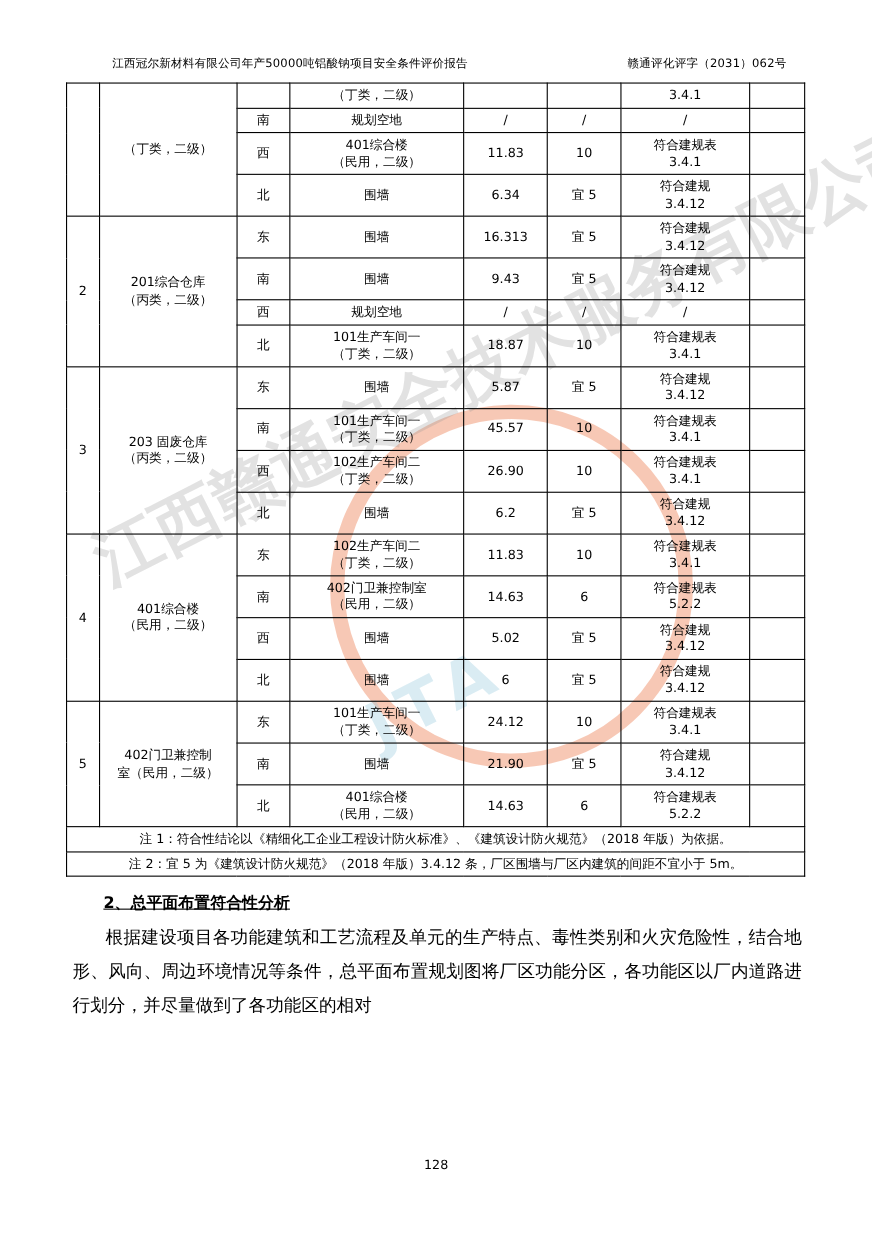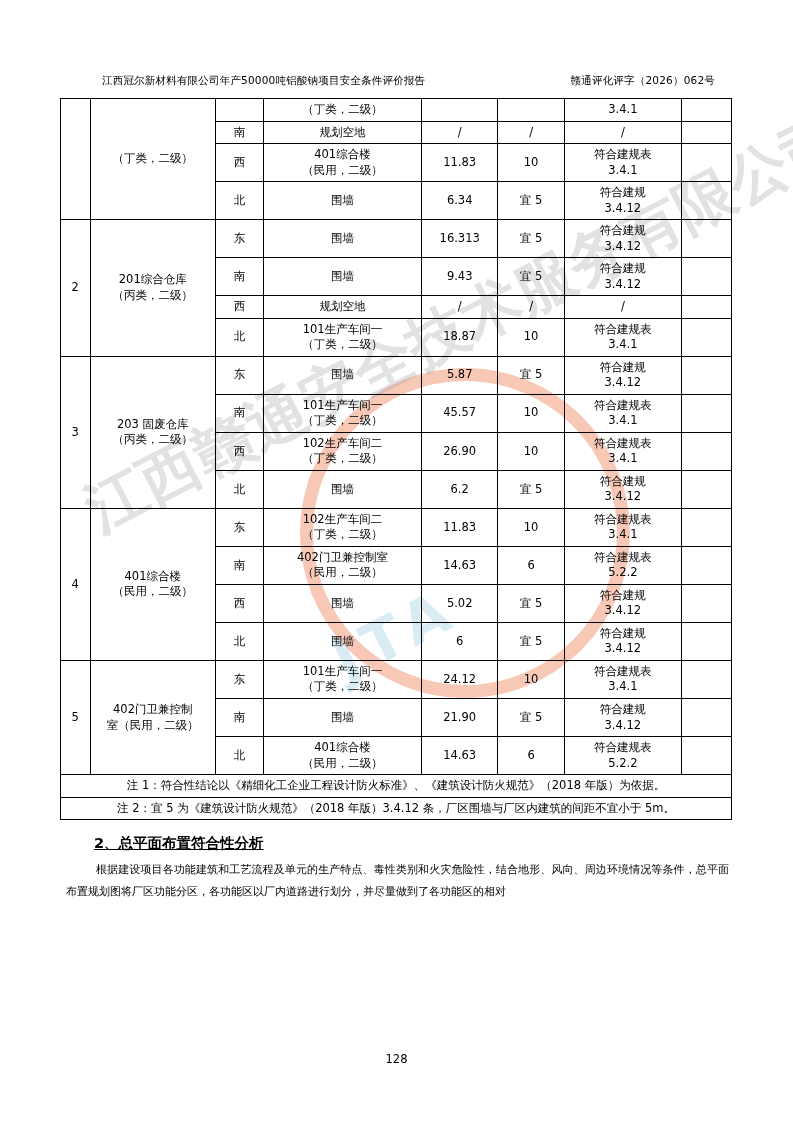--- a/index.html
+++ b/index.html
@@ -21,21 +21,21 @@
     height: 1122px;
     background: #fff;
     box-sizing: border-box;
     padding: 0 60px;
   }
   .header {
     display: flex;
     justify-content: space-between;
     align-items: flex-end;
     font-size: 10.5px;
-    padding-top: 74px;
+    padding-top: 51px;
     padding-left: 42px;
     padding-right: 18px;
     letter-spacing: 0.2px;
   }
   .header .left { white-space: nowrap; }
   .header .right { white-space: nowrap; }
 
   
   .watermark {
     position: absolute;
@@ -119,21 +119,21 @@
     padding-left: 6px;
   }
   .sec-title {
     font-size: 14.5px;
     font-weight: bold;
     text-indent: 28px;
     margin: 4px 0 6px 0;
     text-decoration: underline;
   }
   .para {
-    font-size: 11px;
+    font-size: 16px;
     line-height: 1.95;
     text-indent: 30px;
     text-align: justify;
     padding-right: 4px;
   }
   .page-no {
     position: absolute;
     bottom: 56px;
     left: 0;
     width: 793px;
@@ -142,21 +142,21 @@
     z-index: 10;
   }
 </style>
 </head>
 <body>
 
 <div class="page">
 
   <div class="header">
     <div class="left">江西冠尔新材料有限公司年产50000吨铝酸钠项目安全条件评价报告</div>
-    <div class="right">赣通评化评字（2026）062号</div>
+    <div class="right">赣通评化评字（2031）062号</div>
   </div>
 
   <div class="watermark">
     <div class="wm-ring"></div>
     <div class="wm-text">江西赣通安全技术服务有限公司</div>
     <div class="wm-sub">JTA</div>
   </div>
 
   <table class="main">
     <tbody id="table-body">

